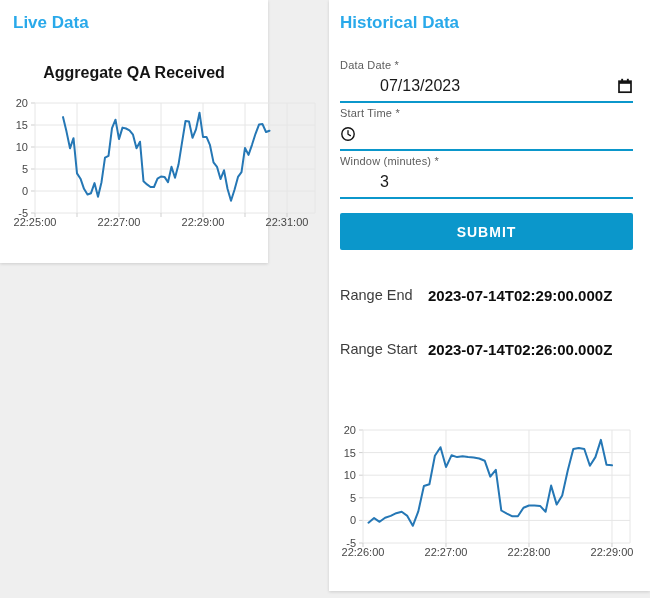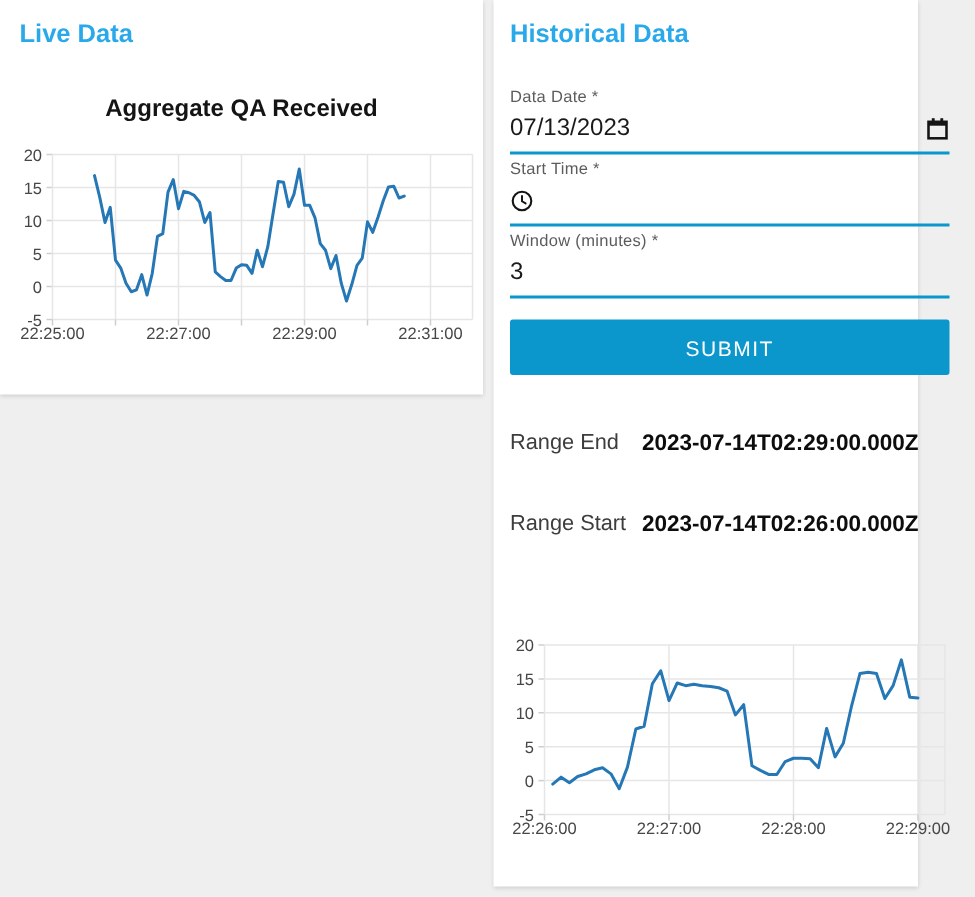--- a/index.html
+++ b/index.html
@@ -8,22 +8,22 @@
     font-family:"Liberation Sans", sans-serif;
     background:#efefef;
     position:relative;
     overflow:hidden;
   }
   .card {
     position:absolute;
     background:#ffffff;
     box-shadow:0 1px 3px rgba(0,0,0,0.14);
   }
-  #left-card  { left:0;   top:0; width:322px; height:263px; }
-  #right-card { left:329px; top:0; width:283px; height:591px; }
+  #left-card  { left:0;   top:0; width:268px; height:263px; }
+  #right-card { left:329px; top:0; width:321px; height:591px; }
 
   .panel-heading {
     position:absolute; left:13px; top:13px;
     font-size:17px; font-weight:bold; color:#29a9ea;
   }
   #right-card .panel-heading { left:11px; }
 
   .chart-title {
     position:absolute; width:100%; text-align:center;
     font-size:16px; font-weight:600; color:#141414;
@@ -42,30 +42,30 @@
 
   .field-group { position:absolute; left:11px; width:293px; }
   #field-start-date { top:59px; }
   #field-start-time { top:107px; }
   #field-window     { top:155px; }
   .field-label { font-size:11px; color:#5c5c5c; letter-spacing:0.2px; }
   .field-row { display:flex; align-items:center; height:24px; margin-top:3px; }
   .field-input {
     border:none; outline:none; flex:1; background:transparent;
     font-family:"Liberation Sans",sans-serif;
-    font-size:16px; color:#1a1a1a; padding:0; height:22px;
+    font-size:16px; color:#1a1a1a; padding:0; height:22px;margin-left:40px;
   }
   .field-icon { width:16px; height:16px; cursor:pointer; flex:0 0 auto; }
   .field-underline { height:2px; background:#0b97cb; margin-top:3px; }
 
   #submit-button {
     position:absolute; left:11px; top:213px; width:293px; height:37px;
     background:#0b97cb; color:#ffffff; border:none; border-radius:2px;
     font-family:"Liberation Sans",sans-serif;
-    font-size:14px; font-weight:normal; letter-spacing:1px; cursor:pointer;
+    font-size:14px; font-weight:bold; letter-spacing:1px; cursor:pointer;
   }
 
   .range-row { position:absolute; left:11px; display:flex; align-items:flex-start; }
   #range-end-row   { top:287px; }
   #range-start-row { top:341px; }
   .range-label { font-size:14.5px; color:#3d3d3d; width:88px; flex:0 0 auto; }
   .range-value { font-size:15px; font-weight:bold; color:#0d0d0d; white-space:nowrap; }
 </style>
 </head>
 <body>

